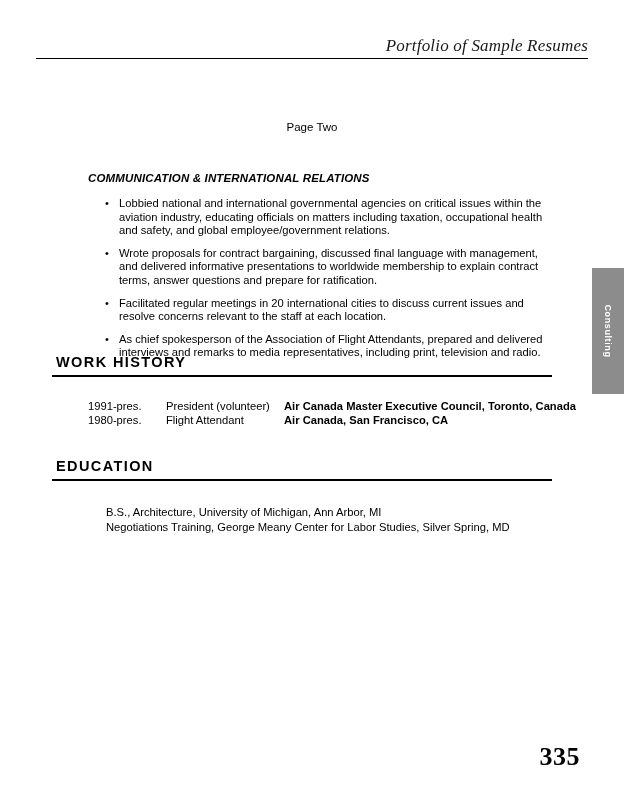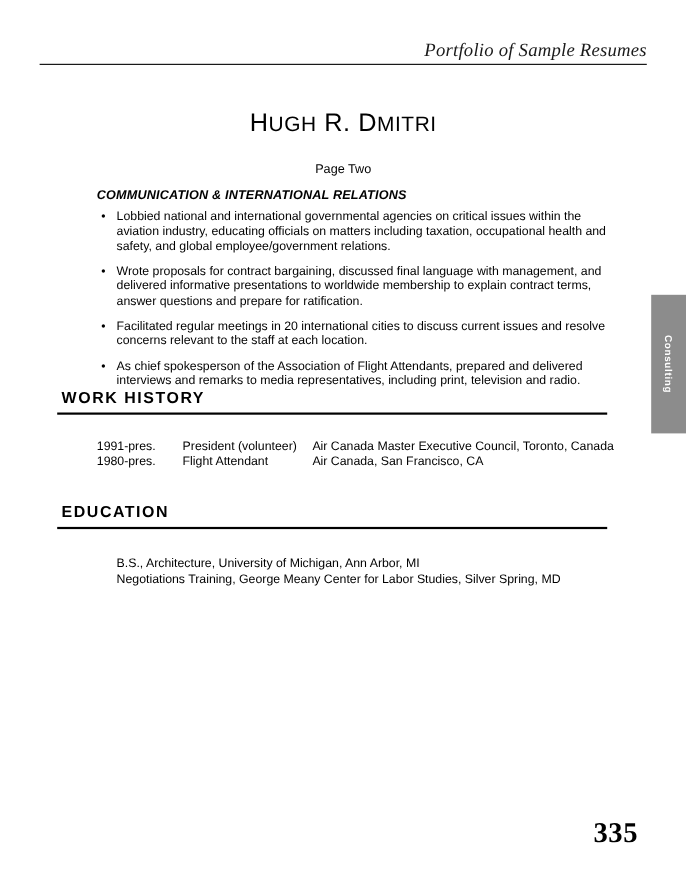--- a/index.html
+++ b/index.html
@@ -73,21 +73,21 @@
 
   .section-heading {
     font-size: 11.5px;
     letter-spacing: .15px;
     margin: 0 0 7px 0;
     font-style: italic;
   }
 
   ul.bullets {
     list-style: none;
-    margin: 0;
+    margin: 13px;
     padding: 0;
   }
   ul.bullets li {
     position: relative;
     padding-left: 18px;
     margin-bottom: 9px;
     font-size: 11.2px;
     line-height: 13.6px;
     text-align: left;
   }
@@ -125,21 +125,21 @@
     margin-left: 36px;
     font-size: 11.2px;
     line-height: 14px;
   }
   .entry-row {
     display: flex;
     white-space: nowrap;
   }
   .entry-dates { width: 78px; flex: 0 0 78px; }
   .entry-role  { width: 118px; flex: 0 0 118px; }
-  .entry-org   { flex: 1 1 auto; }
+  .entry-org   { flex: 1 1 auto; font-weight: bold; }
 
   .edu-lines {
     margin-top: 24px;
     margin-left: 54px;
     font-size: 11.2px;
     line-height: 14.5px;
   }
 
   
   .side-tab {
@@ -178,21 +178,20 @@
 </style>
 </head>
 <body>
 
 <div class="page">
 
   <div class="running-head">Portfolio of Sample Resumes</div>
   <div class="head-rule"></div>
 
   <div class="title-block">
-    <h1 class="doc-title"><span class="cap">H</span><span>UGH</span><span class="cap">&nbsp;R.&nbsp;D</span><span>MITRI</span></h1>
     <div class="doc-subtitle">Page Two</div>
   </div>
 
   <div class="content">
     <h2 class="section-heading">COMMUNICATION &amp; INTERNATIONAL RELATIONS</h2>
     <ul class="bullets">
       <li>Lobbied national and international governmental agencies on critical issues within the aviation industry, educating officials on matters including taxation, occupational health and safety, and global employee/government relations.</li>
       <li>Wrote proposals for contract bargaining, discussed final language with management, and delivered informative presentations to worldwide membership to explain contract terms, answer questions and prepare for ratification.</li>
       <li>Facilitated regular meetings in 20 international cities to discuss current issues and resolve concerns relevant to the staff at each location.</li>
       <li>As chief spokesperson of the Association of Flight Attendants, prepared and delivered interviews and remarks to media representatives, including print, television and radio.</li>

